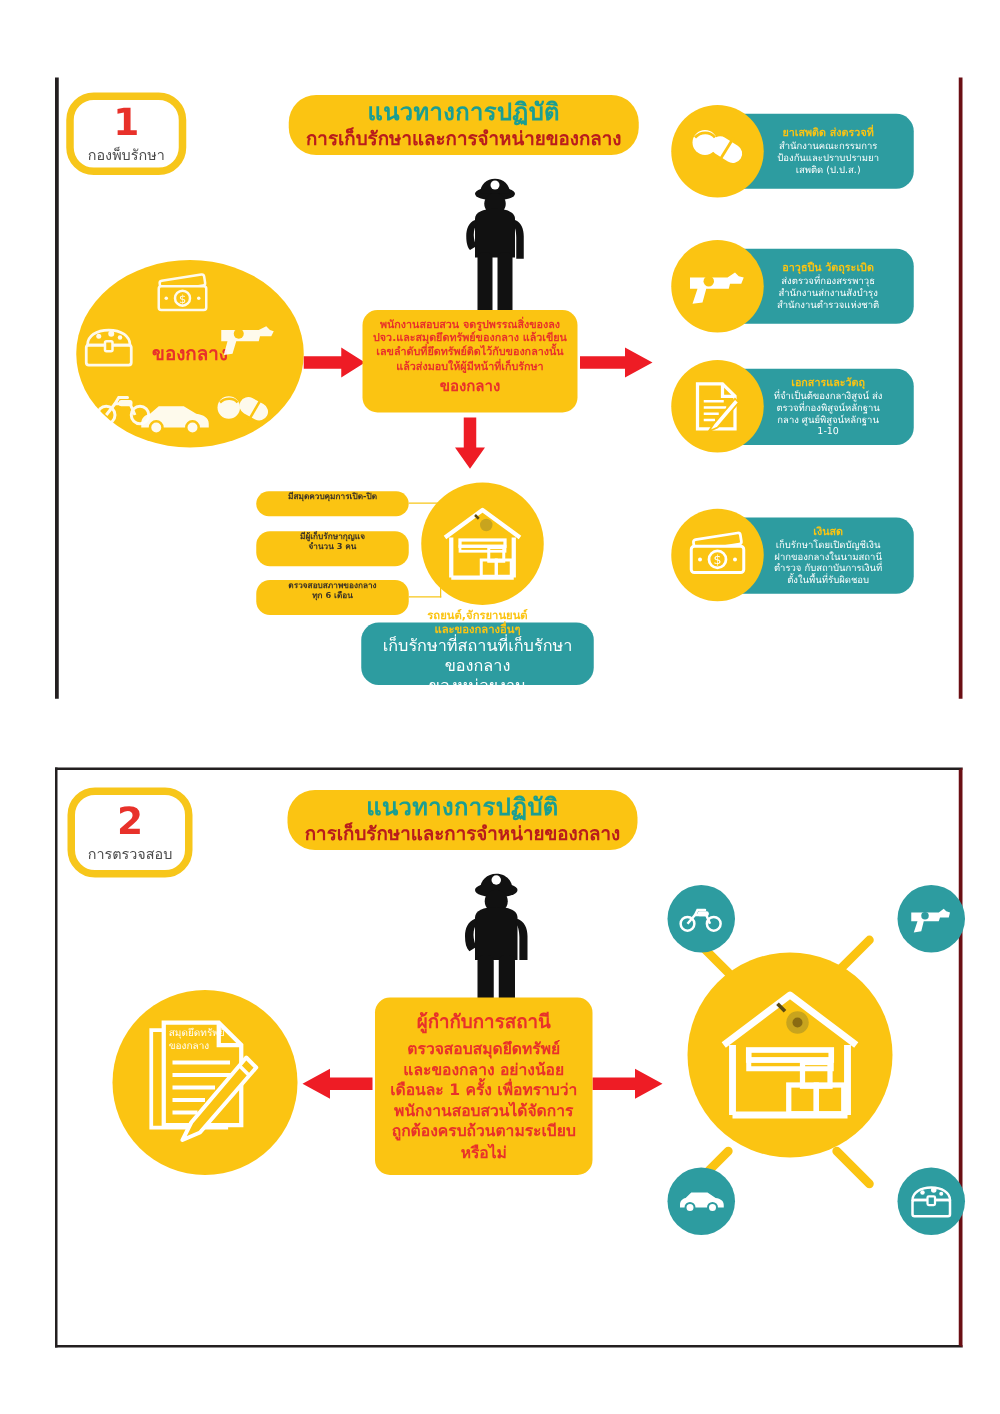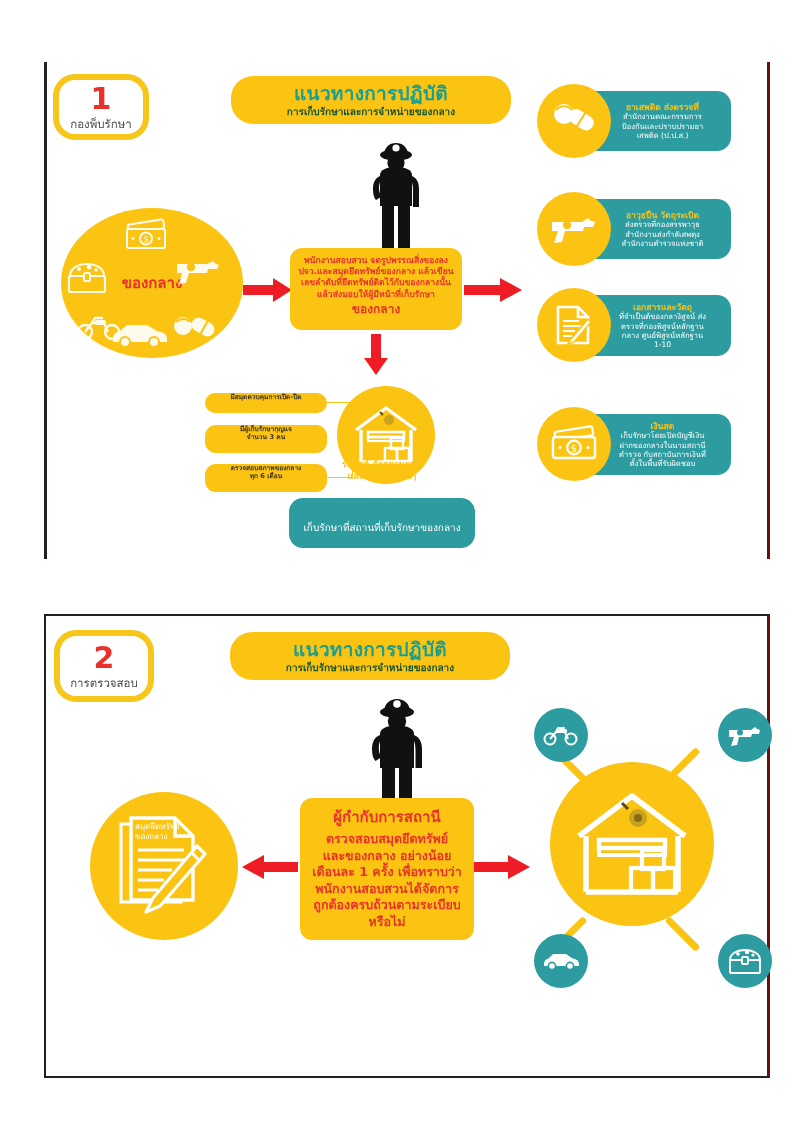--- a/index.html
+++ b/index.html
@@ -34,21 +34,21 @@
   .step-num{color:#e8312a;font-weight:bold;font-size:30px;letter-spacing:0;}
   .step-label{color:#4a4a4a;font-size:11.5px;margin-top:5px;white-space:nowrap;}
 
   
   .title-pill{
     position:absolute;background:#fbc412;border-radius:22px;
     display:flex;flex-direction:column;align-items:center;justify-content:center;
     text-align:center;line-height:1.12;
   }
   .title-l1{color:#1a9e92;font-weight:bold;font-size:19px;letter-spacing:.3px;}
-  .title-l2{color:#14532d;font-weight:bold;font-size:10px;margin-top:1px;}
+  .title-l2{color:#b91c1c;font-weight:bold;font-size:15px;margin-top:1px;}
 
   
   .officer{position:absolute;}
 
   
   .evidence-ellipse{
     position:absolute;background:#fbc412;border-radius:50%;
     display:flex;align-items:center;justify-content:center;
   }
   .evidence-label{color:#e8312a;font-weight:bold;font-size:15px;}
@@ -92,21 +92,21 @@
     position:absolute;border-radius:50%;background:#fbc412;
     display:flex;align-items:center;justify-content:center;
   }
   
   .teal-caption{
     position:absolute;background:#2d9ca0;border-radius:14px;box-sizing:border-box;
     padding:6px 10px;text-align:center;line-height:1.24;
     display:flex;flex-direction:column;align-items:center;justify-content:center;
   }
   .tc-title{color:#fbc412;font-weight:bold;font-size:9px;display:block;}
-  .tc-body{color:#ffffff;font-size:10px;display:block;margin-top:40px;}
+  .tc-body{color:#ffffff;font-size:13px;display:block;}
 
   
   .arrow-right{position:absolute;}
   .arrow-down{position:absolute;}
 
   
   .doc-circle{
     position:absolute;border-radius:50%;background:#fbc412;
     display:flex;align-items:center;justify-content:center;
   }
@@ -266,21 +266,21 @@
       <span>
         <svg width="52" height="36" viewBox="0 0 52 36">
           <path d="M4 11h30l6-4 3 3 4 1-2 5h-9l-1 4H17l-3 11-8 1 4-12H4z" fill="#fff"></path>
           <circle cx="19" cy="14" r="4.2" fill="#fbc412"></circle>
         </svg>
       </span>
     </div>
     <div class="ri-pill">
       <span class="ri-title">อาวุธปืน วัตถุระเบิด</span>
       <span class="ri-body">ส่งตรวจที่กองสรรพาวุธ</span>
-      <span class="ri-body">สำนักงานส่งกำลัเสพตุง</span>
+      <span class="ri-body">สำนักงานส่กงานสังบำรุง</span>
       <span class="ri-body">สำนักงานตำรวจแห่งชาติ</span>
     </div>
   </div>
 
   <div class="right-item" style="left:490px;top:226px;width:206px;height:78px;">
     <div class="ri-circle">
       <span>
         <svg width="44" height="44" viewBox="0 0 44 44">
           <path d="M6 4h20l10 10v26H6z" fill="none" stroke="#fff" stroke-width="2.6"></path>
           <path d="M26 4v10h10" fill="none" stroke="#fff" stroke-width="2.6"></path>

